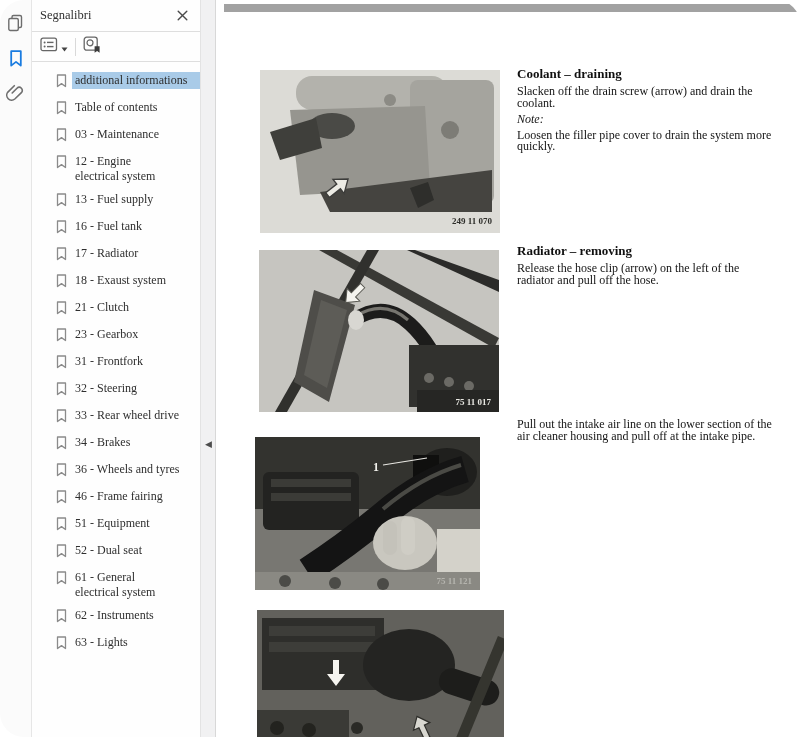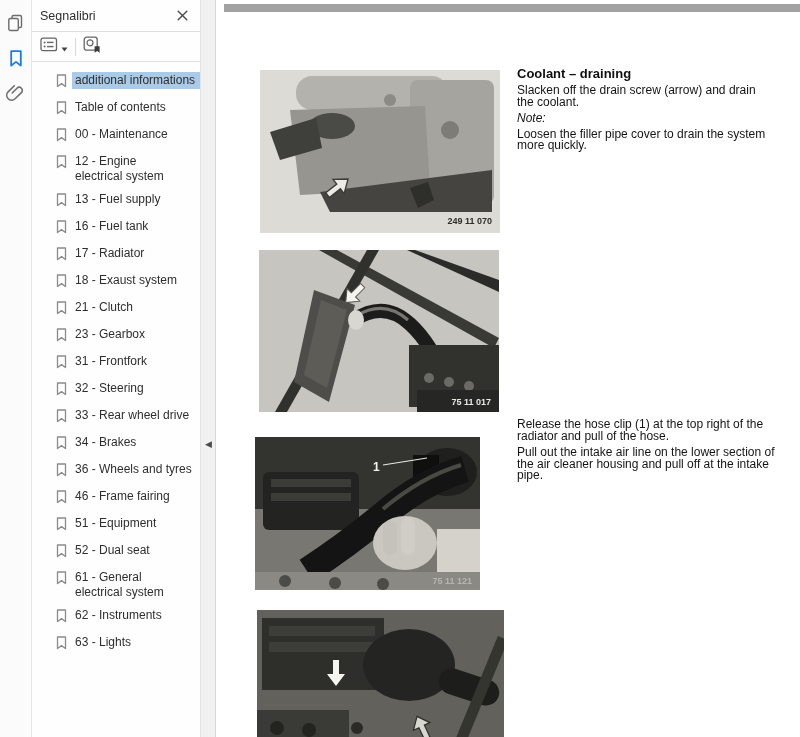--- a/index.html
+++ b/index.html
@@ -1,17 +1,17 @@
 <!DOCTYPE html>
 <html><head>
 <meta charset="utf-8">
 <style>
   html,body{margin:0;padding:0}
   #app{position:relative;width:800px;height:737px;overflow:hidden;background:#fff;
-       font-family:Liberation Sans, sans-serif;}
+       font-family:Liberation Serif, serif;border-radius:24px;}
 
   
   .rail{position:absolute;left:0;top:0;width:32px;height:100%;background:#fbfbfb;
         border-right:1px solid #e6e6e6;box-sizing:border-box;display:flex;flex-direction:column;
         align-items:center;padding-top:12px;gap:12px}
   .rail-btn{width:22px;height:24px;display:flex;align-items:center;justify-content:center;cursor:pointer}
 
   
   .panel{position:absolute;left:32px;top:0;width:168px;height:100%;background:#fefefe;box-sizing:border-box}
   .panel-header{height:31px;display:flex;align-items:center;justify-content:space-between;
@@ -121,21 +121,21 @@
       <div class="row">
         <span class="bm-glyph"><svg width="11" height="14" viewBox="0 0 11 14">
               <path d="M1.5 1 h8 v11.5 L5.5 9.6 1.5 12.5 z" fill="none" stroke="#8b8b8b" stroke-width="1.3" stroke-linejoin="round"></path>
             </svg></span>
         <span class="label">Table of contents</span>
       </div>
       <div class="row">
         <span class="bm-glyph"><svg width="11" height="14" viewBox="0 0 11 14">
               <path d="M1.5 1 h8 v11.5 L5.5 9.6 1.5 12.5 z" fill="none" stroke="#8b8b8b" stroke-width="1.3" stroke-linejoin="round"></path>
             </svg></span>
-        <span class="label">00 - Maintenance</span>
+        <span class="label">03 - Maintenance</span>
       </div>
       <div class="row two-line">
         <span class="bm-glyph"><svg width="11" height="14" viewBox="0 0 11 14">
               <path d="M1.5 1 h8 v11.5 L5.5 9.6 1.5 12.5 z" fill="none" stroke="#8b8b8b" stroke-width="1.3" stroke-linejoin="round"></path>
             </svg></span>
         <span class="label">12 - Engine electrical system</span>
       </div>
       <div class="row">
         <span class="bm-glyph"><svg width="11" height="14" viewBox="0 0 11 14">
               <path d="M1.5 1 h8 v11.5 L5.5 9.6 1.5 12.5 z" fill="none" stroke="#8b8b8b" stroke-width="1.3" stroke-linejoin="round"></path>
@@ -339,21 +339,24 @@
       </svg>
     </div>
 
     <div class="sec" style="left:301px;top:66px">
       <h3>Coolant – draining</h3>
       <p>Slacken off the drain screw (arrow) and drain the coolant.</p>
       <p class="note-label">Note:</p>
       <p>Loosen the filler pipe cover to drain the system more quickly.</p>
     </div>
 
+    <div class="sec" style="left:301px;top:243px">
+      <h3>Radiator – removing</h3>
+      <p>Release the hose clip (arrow) on the left of the radiator and pull off the hose.</p>
+    </div>
 
     <div class="sec" style="left:301px;top:419px">
-      <p>Release the hose clip (1) at the top right of the radiator and pull of the hose.</p>
       <p>Pull out the intake air line on the lower section of the air cleaner housing and pull off at the intake pipe.</p>
     </div>
 
   </div>
 
 </div>
 
 </body></html>

